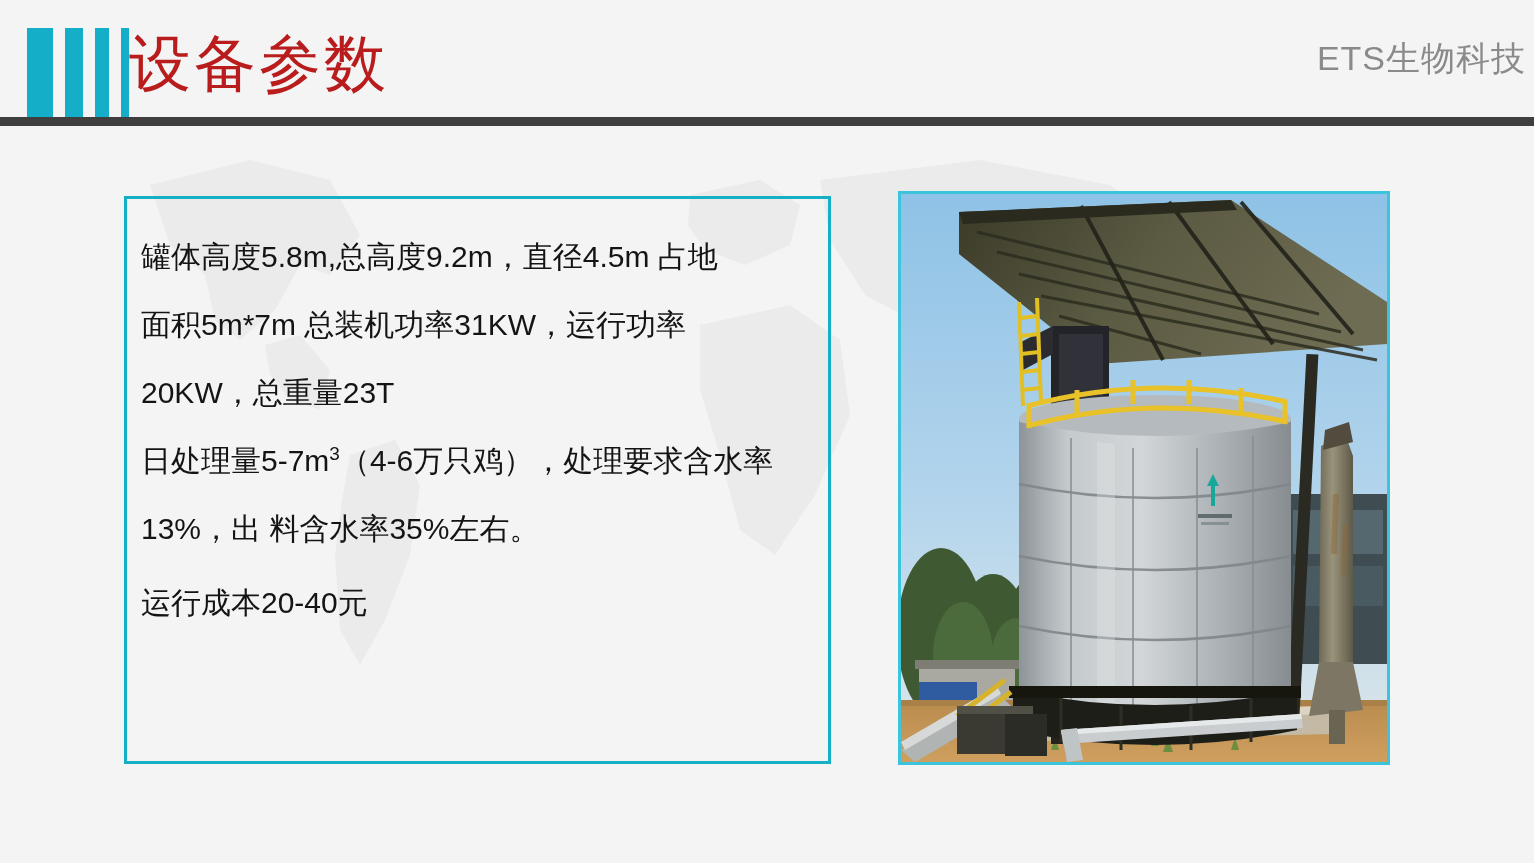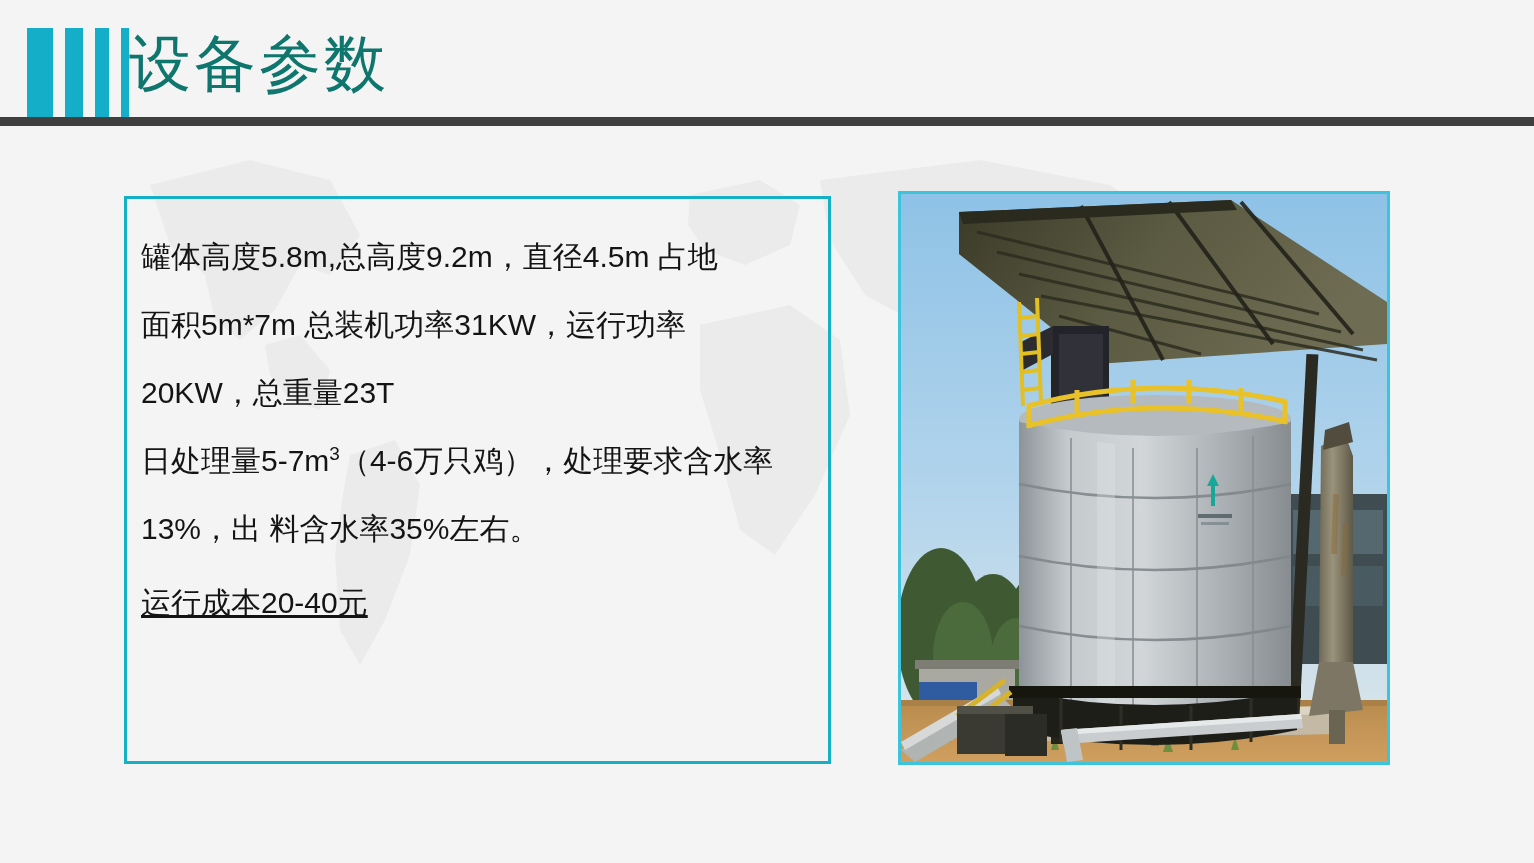--- a/index.html
+++ b/index.html
@@ -65,21 +65,21 @@
   .bar.b2 { width: 18px; }
   .bar.b3 { width: 14px; }
   .bar.b4 { width: 8px; margin-right: 0; }
 
   .page-title {
     position: absolute;
     left: 129px;
     top: 22px;
     font-size: 62px;
     line-height: 84px;
-    color: #0f766e;
+    color: #b91c1c;
     letter-spacing: 3px;
     white-space: nowrap;
   }
 
   
   .brand {
     position: absolute;
     right: 8px;
     top: 14px;
     height: 96px;
@@ -129,21 +129,21 @@
     top: 24px;
     right: 8px;
   }
   .spec-line {
     font-size: 30px;
     line-height: 68px;
     color: #141414;
     white-space: nowrap;
     letter-spacing: 0px;
   }
-  .spec-line.gap-before { margin-top: 6px; text-decoration: underline; }
+  .spec-line.gap-before { margin-top: 6px; }
   .spec-line sup.cube {
     font-size: 19px;
     vertical-align: super;
     line-height: 0;
   }
 
   
   .photo {
     position: absolute;
     left: 898px;
@@ -194,20 +194,21 @@
     <div class="bars">
       <span class="bar b1"></span>
       <span class="bar b2"></span>
       <span class="bar b3"></span>
       <span class="bar b4"></span>
     </div>
 
     <div class="page-title">设备参数</div>
 
     <div class="brand">
+      <div class="brand-text">ETS生物科技</div>
     </div>
   </div>
   <div class="header-rule"></div>
 
   <div class="text-card">
     <div class="text-card-inner">
 
 
       <div class="spec-line">罐体高度5.8m,总高度9.2m，直径4.5m 占地</div>
 

